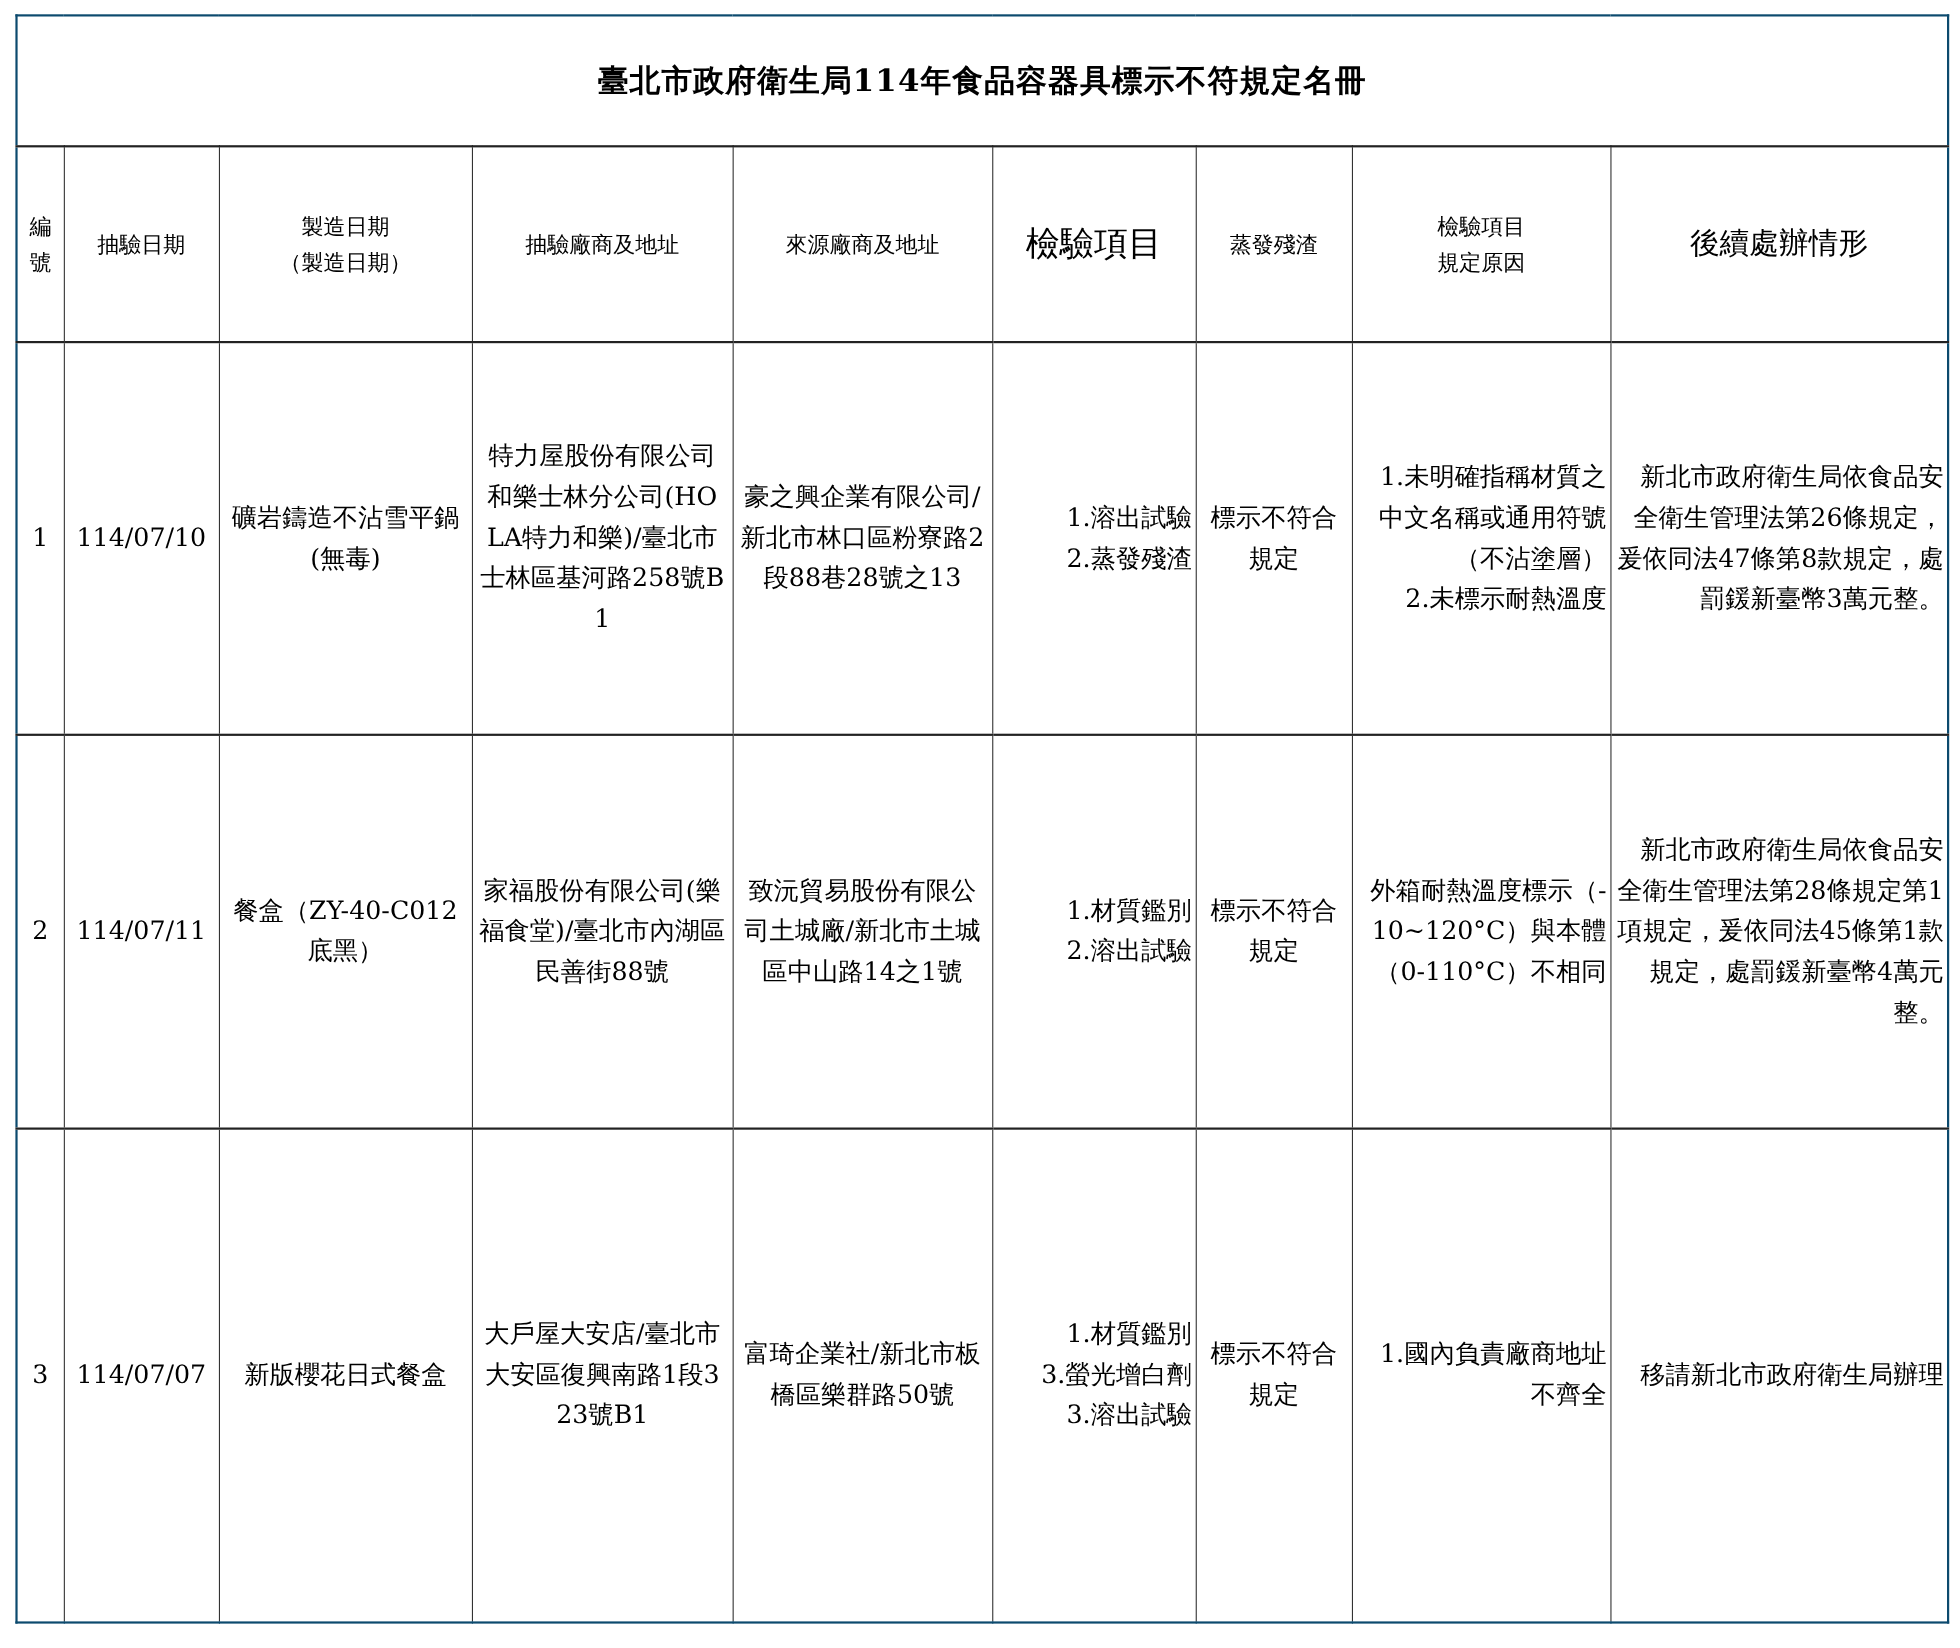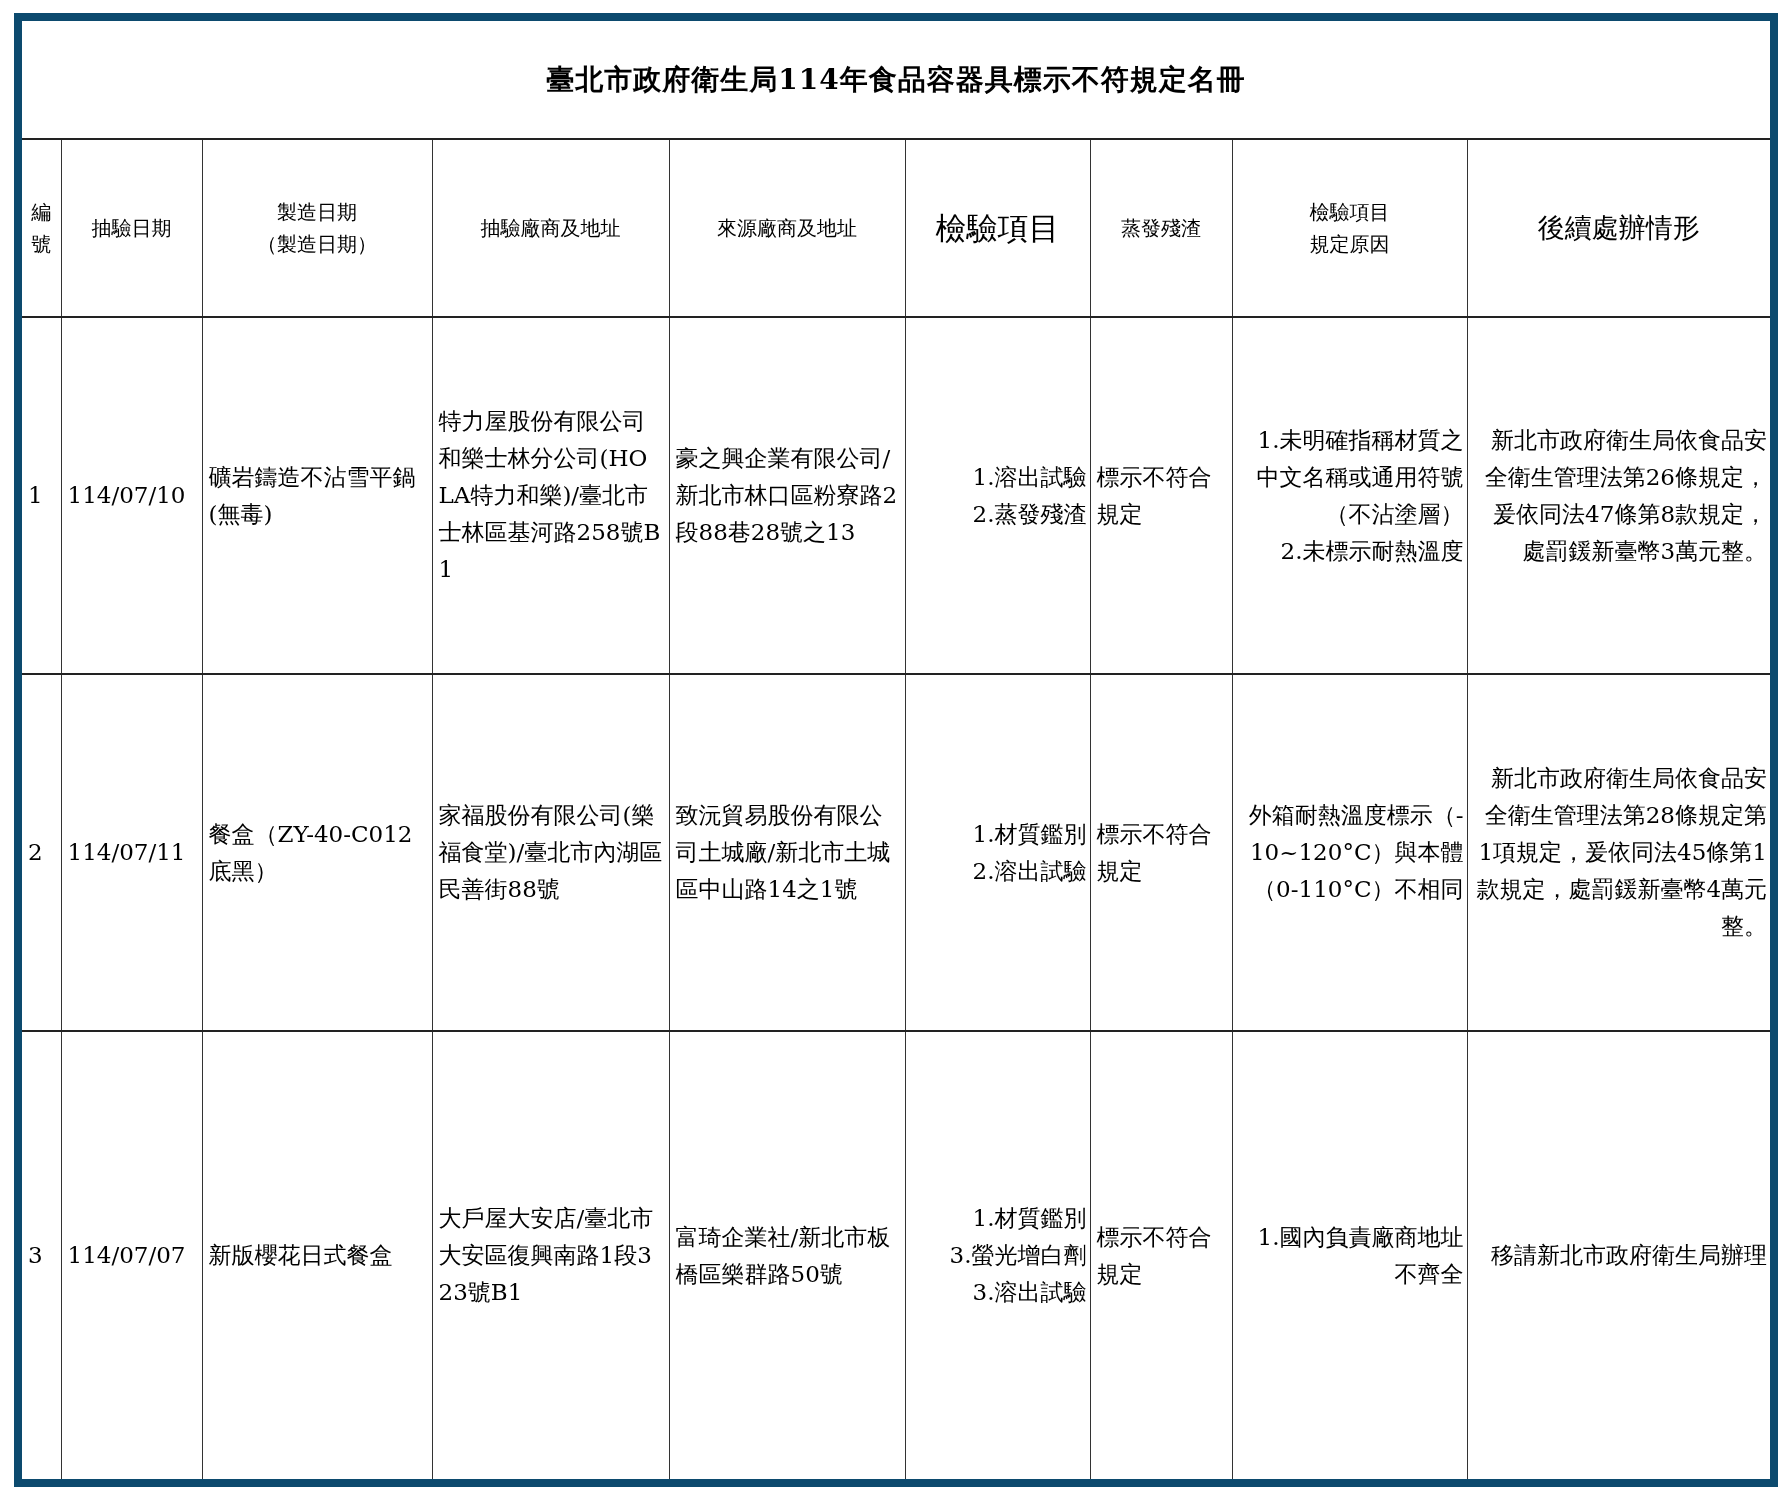--- a/index.html
+++ b/index.html
@@ -19,21 +19,21 @@
     left: 14px;
     top: 13px;
     width: 1756px;
     height: 1463px;
   }
   table.roster {
     border-collapse: collapse;
     width: 1756px;
     height: 1463px;
     table-layout: fixed;
-    border: 8px solid #0c4a6e;
+    border: 2px solid #0c4a6e;
   }
   table.roster td, table.roster th {
     border: 1.5px solid #333;
     padding: 0 6px;
     vertical-align: middle;
     font-weight: normal;
     word-break: break-all;
   }
   .title-cell {
     height: 117px;
@@ -56,21 +56,21 @@
   .hdr th.narrow {
     padding: 0 2px;
   }
   .row td {
     font-size: 23px;
     line-height: 37px;
   }
   .row.r1 td { height: 355px; border-bottom: 2.5px solid #222; }
   .row.r2 td { height: 355px; border-bottom: 2.5px solid #222; }
   .row.r3 td { height: 447px; }
-  .c { }
+  .c { text-align: center; }
   .l { text-align: right; }
   .l.tight { padding-left: 5px; padding-right: 3px; }
   .stack span { display: block; }
   .dual span { display: block; }
 </style>
 </head>
 <body>
 
 <div class="doc">
   <table class="roster">

